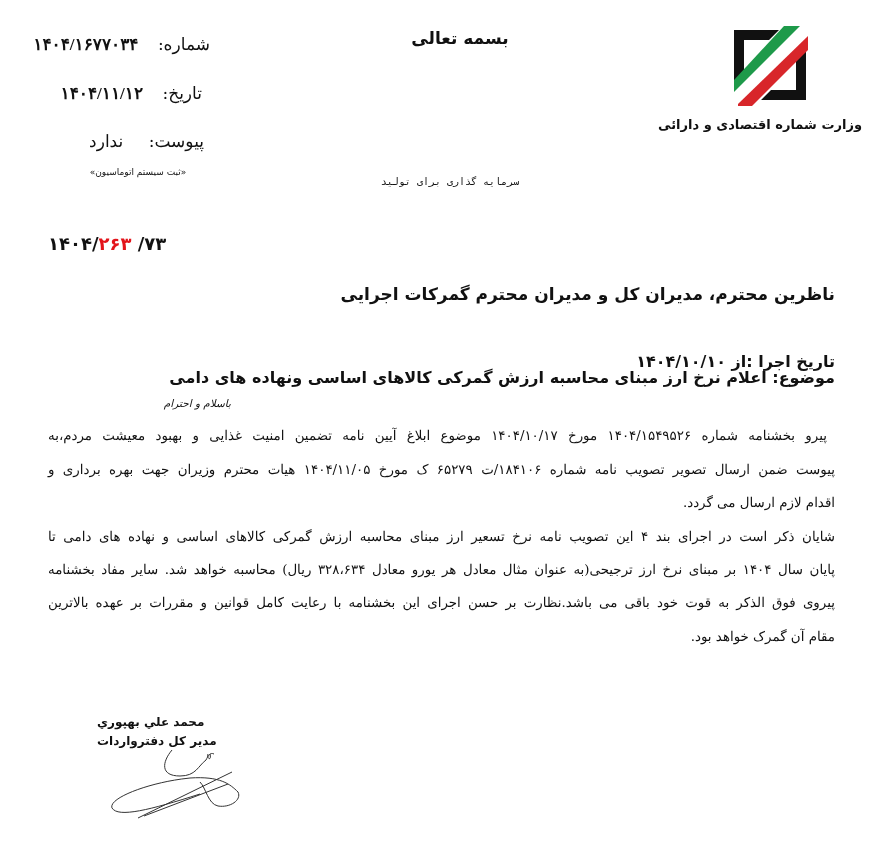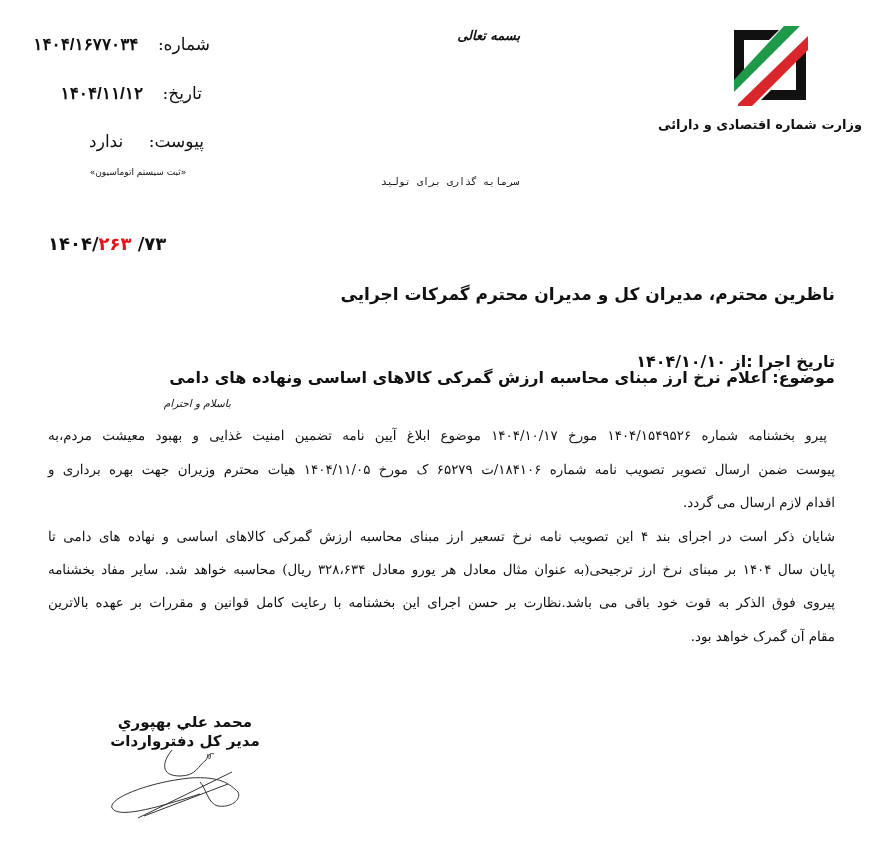--- a/index.html
+++ b/index.html
@@ -2,21 +2,21 @@
 <html><head>
 <meta charset="utf-8">
 <style>
   html, body { margin:0; padding:0; background:#ffffff; }
   body { width:881px; height:862px; position:relative; overflow:hidden; font-family:"DejaVu Serif", serif; color:#111; }
   .abs { position:absolute; }
   .rtl { direction:rtl; unicode-bidi:plaintext; }
   .bold { font-family:"DejaVu Sans", sans-serif; font-weight:bold; }
   .meta-row { position:absolute; direction:rtl; white-space:nowrap; font-size:17px; }
   .meta-label { font-family:"DejaVu Serif", serif; }
-  .meta-value { font-family:Liberation Sans, sans-serif; font-weight:bold; letter-spacing:1px; margin-right:14px; }
+  .meta-value { font-family:Liberation Serif, serif; font-weight:bold; letter-spacing:1px; margin-right:14px; }
   .sub-note { font-size:9px; font-family:"DejaVu Sans", sans-serif; }
   .header-org { font-size:13px; font-family:"DejaVu Sans", sans-serif; font-weight:bold; text-align:center; line-height:26px; }
   .heading { font-family:"DejaVu Sans", sans-serif; font-weight:bold; font-size:16px; white-space:nowrap; }
   .body-line { position:absolute; right:46px; left:48px; font-size:13.4px; white-space:nowrap; direction:rtl; text-align:justify; text-align-last:justify; line-height:20px; }
   .body-line.last { text-align-last:right; }
   .red { color:#e3141b; }
 </style>
 </head>
 <body>
 
@@ -27,21 +27,21 @@
 <div class="meta-row" style="top:83px; left:46px; width:156px;">
   <span class="meta-label">تاریخ:</span>
   <span class="meta-value">۱۴۰۴/۱۱/۱۲</span>
 </div>
 <div class="meta-row" style="top:131px; left:100px; width:104px;">
   <span class="meta-label">پیوست:</span>
   <span class="meta-label" style="margin-right:20px;">ندارد</span>
 </div>
 <div class="abs rtl sub-note" style="top:167px; left:88px; width:100px; text-align:center;">«ثبت سیستم اتوماسیون»</div>
 
-<div class="abs rtl bold" style="top:28px; left:400px; width:120px; text-align:right; font-size:13px;font-style:italic;">بسمه تعالی</div>
+<div class="abs rtl bold" style="top:28px; left:400px; width:120px; text-align:center; font-size:17px;">بسمه تعالی</div>
 
 <div class="abs rtl" style="top:176px; left:370px; width:160px; text-align:center; font-size:10px; font-family:Liberation Mono, monospace;">سرمایه گذاری برای تولید</div>
 
 <div class="abs" style="top:20px; left:724px; width:92px; height:90px;">
   <svg width="92" height="90" viewBox="0 0 92 90">
 
     <polygon points="10,10 55,10 45,20 20,20 20,58 10,68" fill="#111"></polygon>
     <polygon points="82,20 82,80 37,80 47,70 72,70 72,30" fill="#111"></polygon>
 
     <polygon points="60,6 76,6 16,66 10,72 10,60" fill="#1e9a4a"></polygon>
@@ -77,21 +77,21 @@
 <div class="abs rtl" style="top:397px; right:650px; font-size:10.5px; font-style:italic;margin-left:6px;">باسلام و احترام</div>
 
 <div class="body-line" style="top:426px; right:54px;">پیرو بخشنامه شماره ۱۴۰۴/۱۵۴۹۵۲۶ مورخ ۱۴۰۴/۱۰/۱۷ موضوع ابلاغ آیین نامه تضمین امنیت غذایی و بهبود معیشت مردم،به</div>
 <div class="body-line" style="top:460px;">پیوست ضمن ارسال تصویر تصویب نامه شماره ۱۸۴۱۰۶/ت ۶۵۲۷۹ ک مورخ ۱۴۰۴/۱۱/۰۵ هیات محترم وزیران جهت بهره برداری و</div>
 <div class="body-line last" style="top:493px;">اقدام لازم ارسال می گردد.</div>
 <div class="body-line" style="top:527px;">شایان ذکر است در اجرای بند ۴ این تصویب نامه نرخ تسعیر ارز مبنای محاسبه ارزش گمرکی کالاهای اساسی و نهاده های دامی تا</div>
 <div class="body-line" style="top:560px;">پایان سال ۱۴۰۴ بر مبنای نرخ ارز ترجیحی(به عنوان مثال معادل هر یورو معادل ۳۲۸،۶۳۴ ریال) محاسبه خواهد شد. سایر مفاد بخشنامه</div>
 <div class="body-line" style="top:593px;">پیروی فوق الذکر به قوت خود باقی می باشد.نظارت بر حسن اجرای این بخشنامه با رعایت کامل قوانین و مقررات بر عهده بالاترین</div>
 <div class="body-line last" style="top:627px;">مقام آن گمرک خواهد بود.</div>
 
-<div class="abs rtl bold" style="top:713px; left:110px; width:150px; text-align:center; font-size:15px; line-height:19px;">
+<div class="abs rtl bold" style="top:713px; left:97px; width:150px; text-align:left; font-size:12px; line-height:19px;">
   <div>محمد علي بهپوري</div>
   <div>مدير كل دفترواردات</div>
 </div>
 <div class="abs" style="top:748px; left:110px; width:170px; height:80px;">
   <svg width="170" height="80" viewBox="0 0 170 80" fill="none" stroke="#333" stroke-width="1">
     <path d="M62,2 C52,14 50,28 70,28 C86,28 88,18 96,12 C98,8 100,4 104,6"></path>
     <path d="M98,6 C96,10 102,14 100,6"></path>
     <path d="M2,60 C-2,50 40,34 80,30 C110,28 120,36 128,44 C132,52 120,60 108,58 C98,56 96,40 90,34"></path>
     <path d="M2,60 C8,70 40,62 90,46"></path>
     <path d="M28,70 L122,24"></path>

